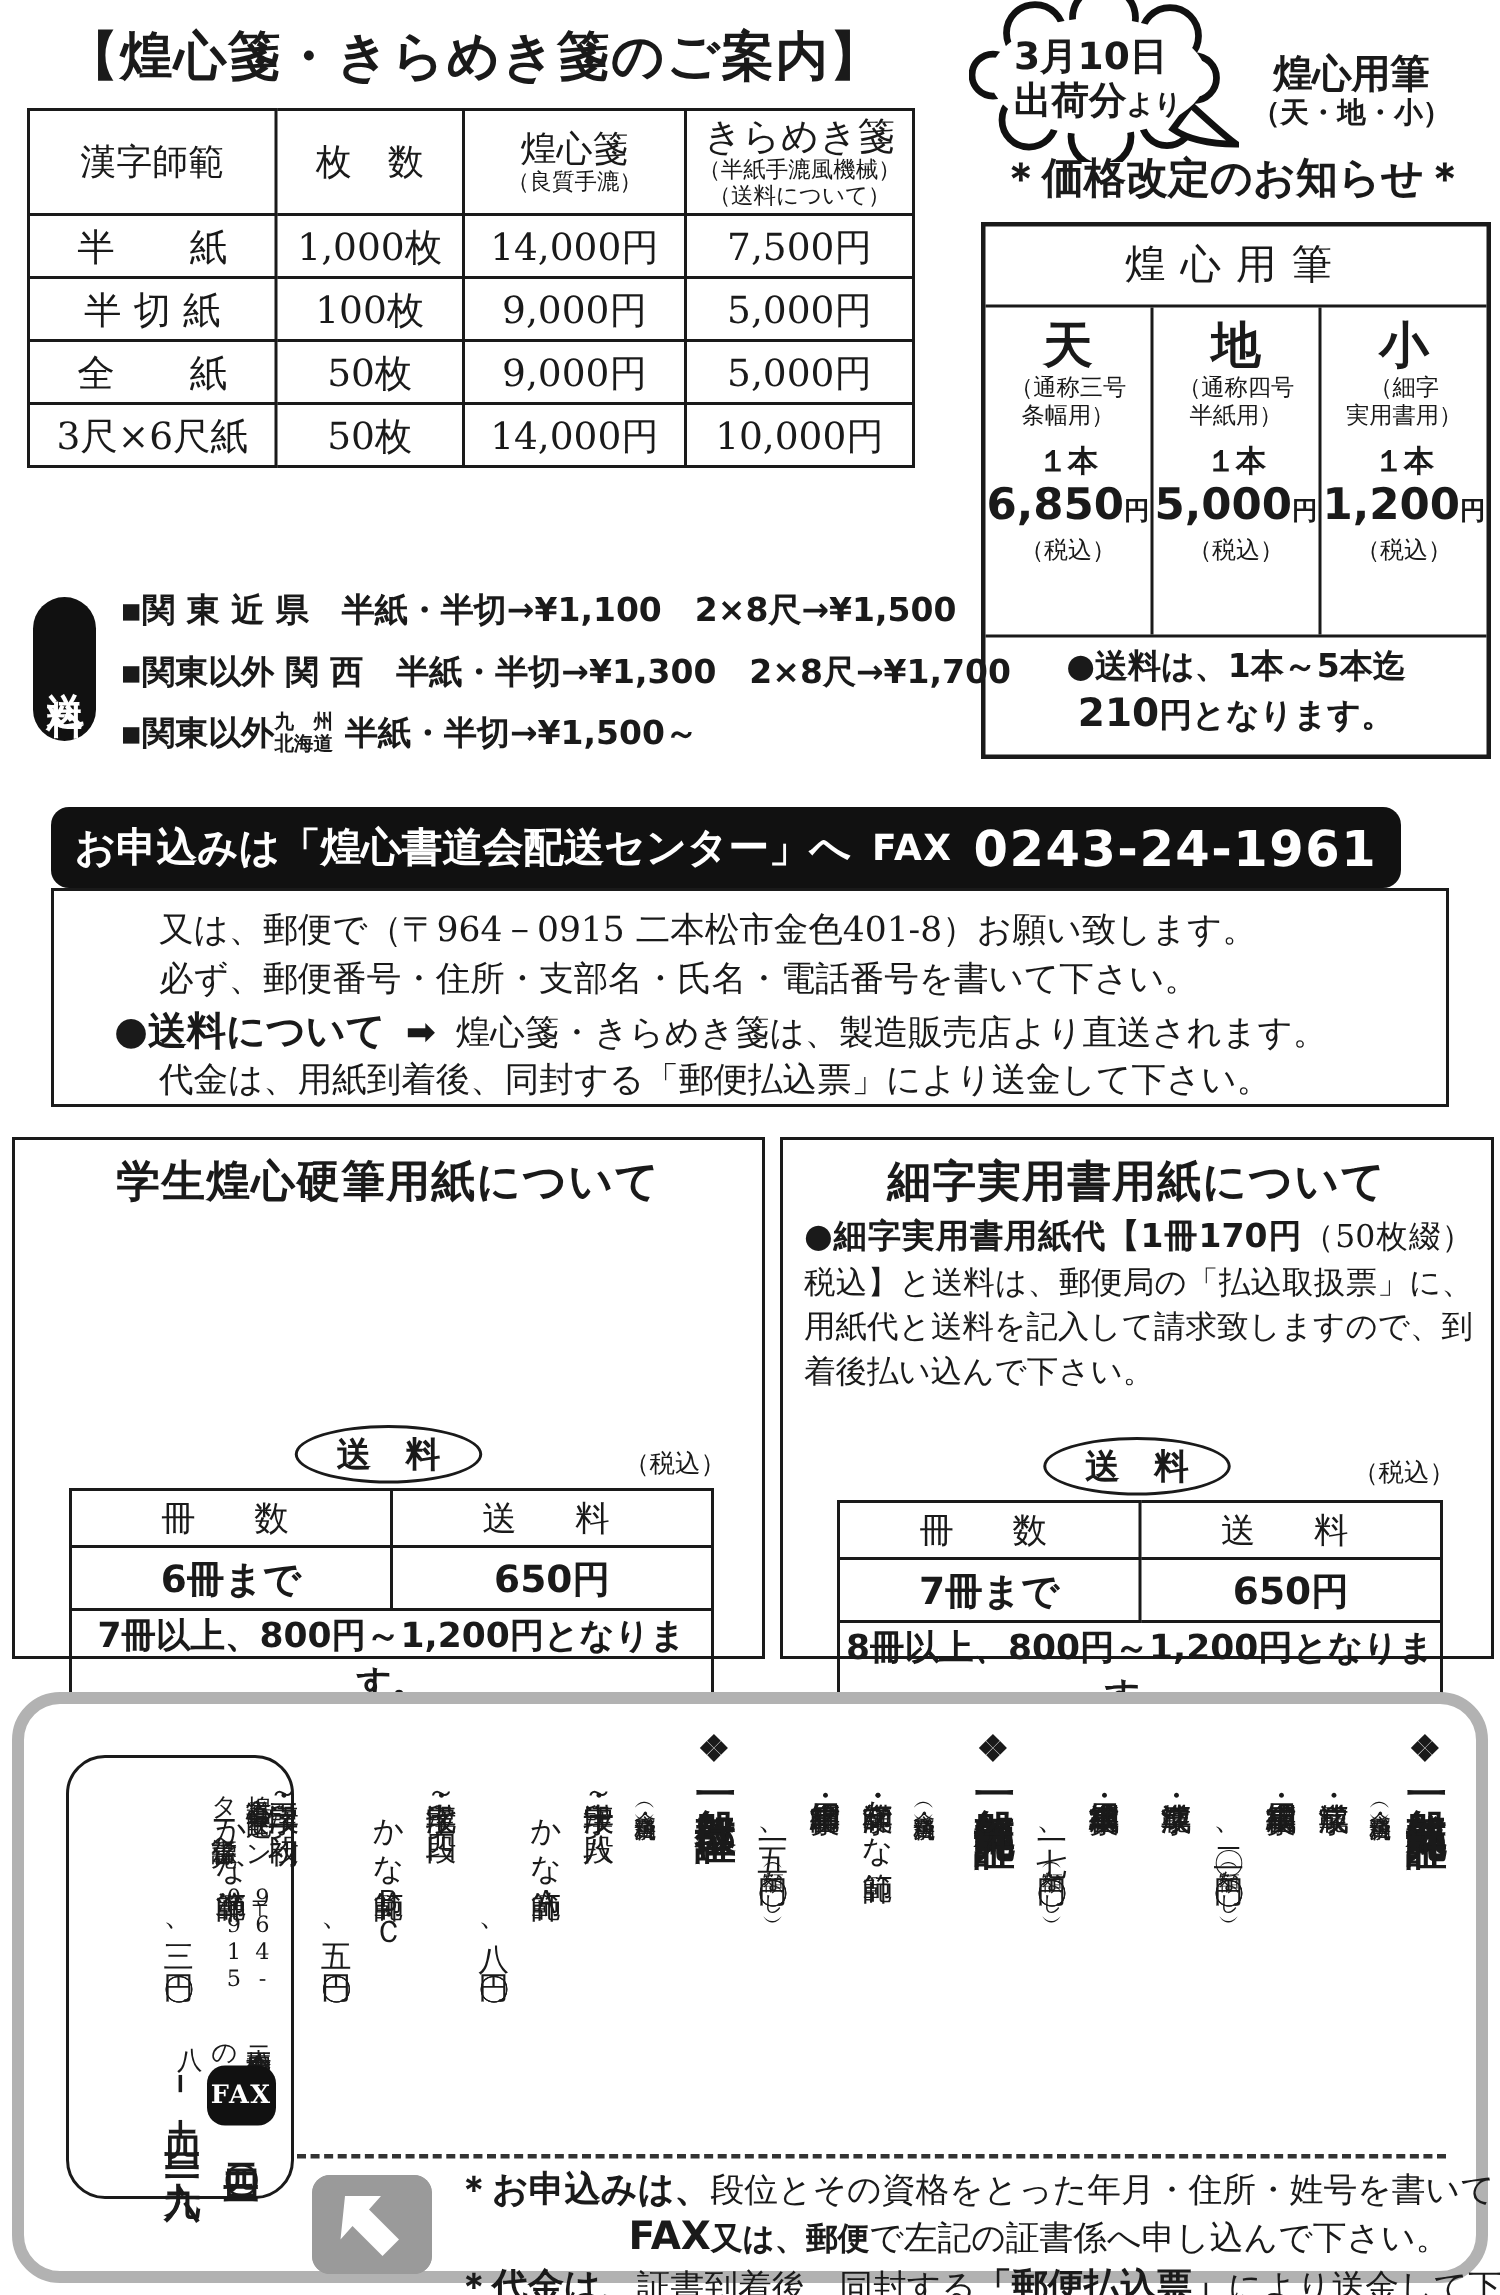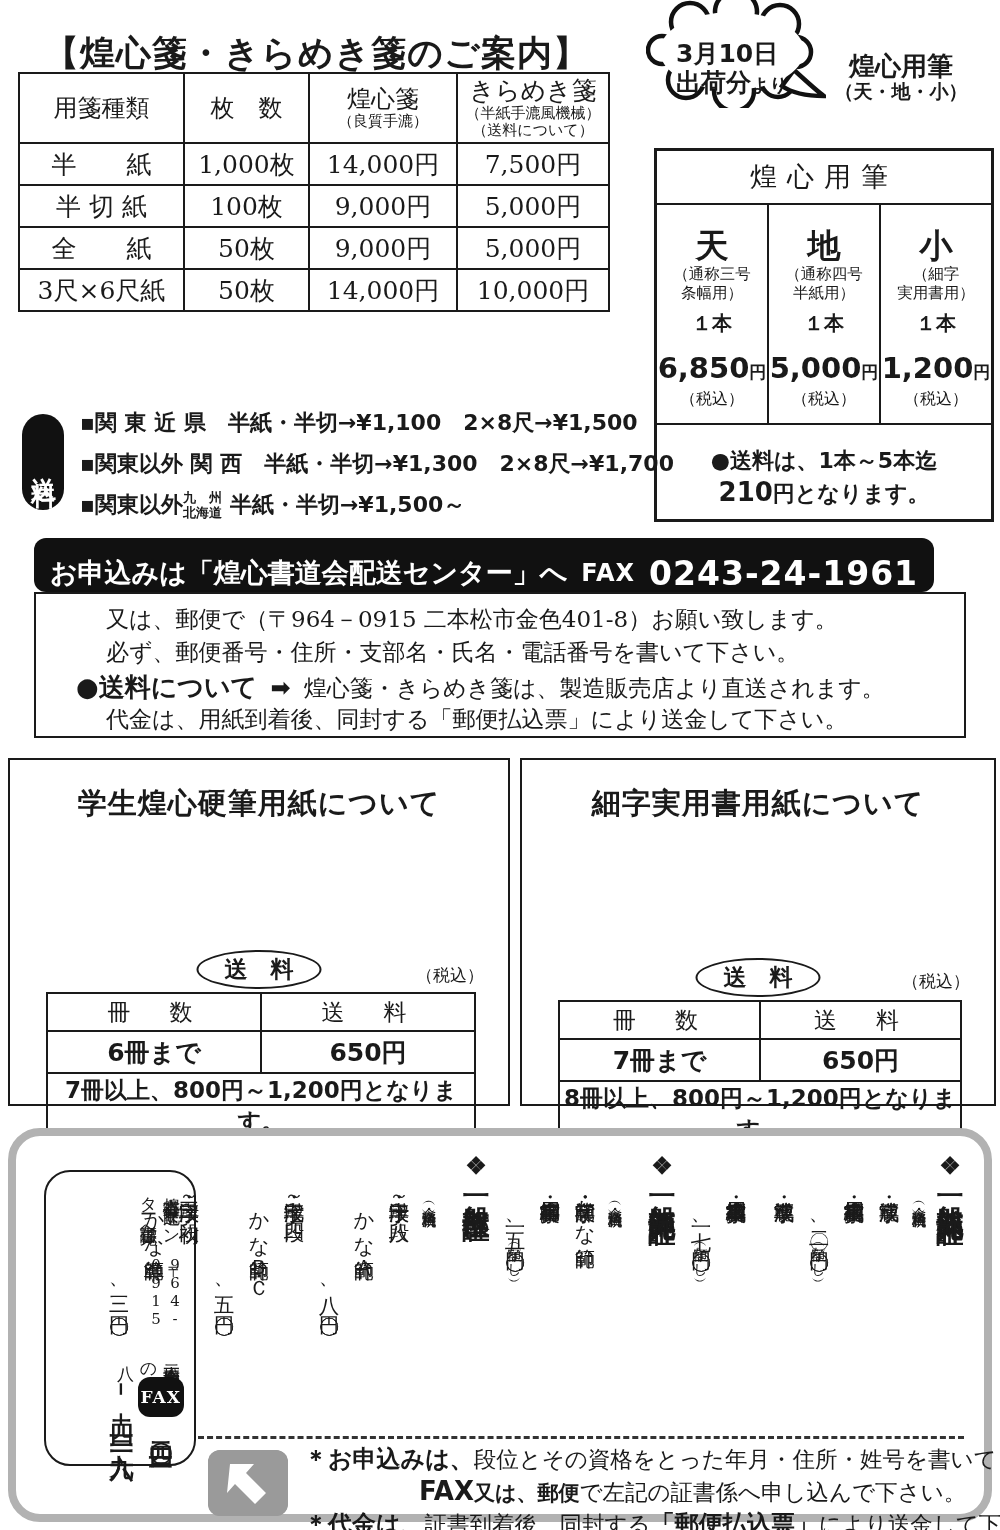--- a/index.html
+++ b/index.html
@@ -1,18 +1,18 @@
 <!DOCTYPE html>
 <html><head>
 <meta charset="utf-8">
 <style>
   html,body{margin:0;padding:0;background:#fff;}
   .page{position:relative;width:1000px;height:1530px;background:#fff;color:#1a1a1a;
         font-family:"DejaVu Serif","Liberation Serif",serif;overflow:hidden;}
-  .g{font-family:"DejaVu Sans","Liberation Sans",sans-serif;margin-top:16px;}
+  .g{font-family:"DejaVu Sans","Liberation Sans",sans-serif;}
   .m{font-family:"DejaVu Serif","Liberation Serif",serif;}
   .abs{position:absolute;}
 
   
   .doc-title{left:44px;top:14px;width:560px;font-size:35px;font-weight:bold;letter-spacing:1px;}
 
   
   table{border-collapse:collapse;}
   .paper-table{left:18px;top:72px;width:590px;}
   .paper-table table{width:590px;table-layout:fixed;}
@@ -132,21 +132,21 @@
   <div class="abs paper-table">
     <table>
       <colgroup>
           <col style="width:165px">
           <col style="width:125px">
           <col style="width:148px">
           <col style="width:152px">
         </colgroup>
       <tbody>
           <tr>
-        <th><span>用箋種類</span></th>
+        <th><span>漢字師範</span></th>
         <th><span>枚　数</span></th>
         <th>
           <span class="th-main">煌心箋</span>
           <span class="th-sub">（良質手漉）</span>
         </th>
         <th>
           <span class="th-main-lg">きらめき箋</span>
           <span class="th-sub">（半紙手漉風機械）</span>
           <span class="th-sub">（送料について）</span>
         </th>
@@ -204,20 +204,21 @@
   </svg>
   <div class="abs bubble-text g">
     <div>3月10日</div>
     <div><span>出荷分</span><span class="sm">より</span></div>
   </div>
 
   <div class="abs brush-head g">
     <div>煌心用筆</div>
     <div class="sub">（天・地・小）</div>
   </div>
+  <div class="abs price-notice g">＊価格改定のお知らせ＊</div>
 
   <div class="abs brush-table">
     <div class="hdr m">煌心用筆</div>
     <div class="brush-cols">
       <div class="brush-col">
         <div class="bc-name g">天</div>
         <div class="bc-desc"><span>（通称三号</span><br><span>条幅用）</span></div>
         <div class="bc-unit g">１本</div>
         <div class="bc-price g"><span>6,850</span><span class="bc-yen">円</span></div>
         <div class="bc-tax">（税込）</div>
@@ -278,20 +279,23 @@
         <tr class="nrow g">
               <td colspan="2"><span>7冊以上、800円～1,200円となります。</span></td>
             </tr>
       </tbody>
         </table>
     </div>
   </div>
 
   <div class="abs mid-box box-right">
     <div class="mb-title g">細字実用書用紙について</div>
+    <div class="mb-body">
+      <span class="strong g">●細字実用書用紙代【1冊170円</span><span>（50枚綴）税込】と送料は、郵便局の「払込取扱票」に、用紙代と送料を記入して請求致しますので、到着後払い込んで下さい。</span>
+    </div>
     <div class="mb-pill">送　料</div>
     <div class="mb-tax">（税込）</div>
     <div class="mb-table">
       <table>
         <tbody>
             <tr class="hrow">
               <td><span>冊　数</span></td>
               <td><span>送　料</span></td>
             </tr>
         <tr class="vrow g">

